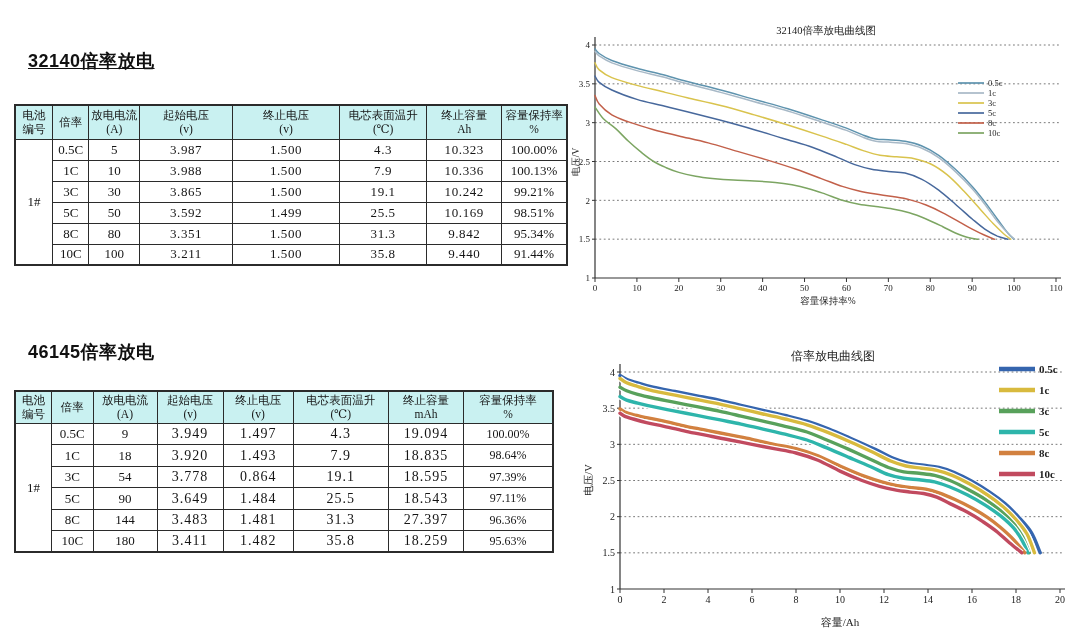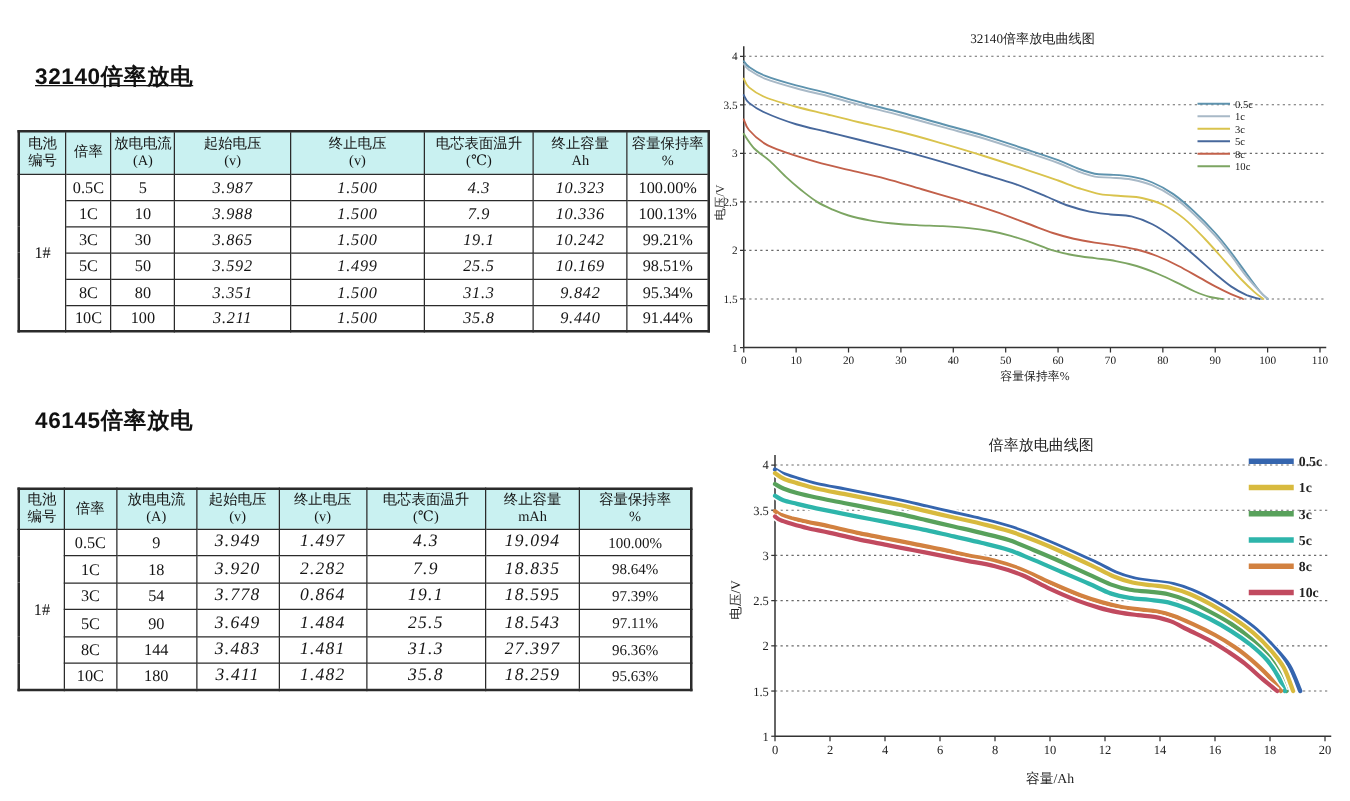--- a/index.html
+++ b/index.html
@@ -1,34 +1,34 @@
 <!DOCTYPE html>
 <html><head>
 <meta charset="utf-8">
 <style>
   html,body{margin:0;padding:0;background:#fff;}
   #app{position:relative;width:1080px;height:641px;background:#ffffff;overflow:hidden;
        font-family:"Liberation Sans",sans-serif;}
   .sec-title{position:absolute;margin:0;font-size:18px;font-weight:bold;color:#111;
        letter-spacing:0.5px;font-family:"Liberation Sans",sans-serif;}
   #title1{left:28px;top:49px;text-decoration:underline;}
-  #title2{left:28px;top:324px;}
+  #title2{left:28px;top:340px;}
   table.spec{position:absolute;border-collapse:collapse;table-layout:fixed;
        background:#fff;border:2px solid #2b2b2b;
        font-family:"Liberation Serif","DejaVu Serif",serif;color:#151515;margin-top:16px;}
   table.spec th{background:#c9f1f1;font-weight:normal;font-size:11.5px;line-height:1.25;
        white-space:pre-line;border:1px solid #2b2b2b;padding:1px 0;text-align:center;}
   table.spec td{border:1px solid #2b2b2b;text-align:center;padding:0;font-size:13px;}
   #table1{left:14px;top:88px;width:554px;}
   #table2{left:14px;top:374px;width:540px;}
   #table1 thead tr{height:34px;}  #table1 tbody tr{height:21px;}
   #table2 thead tr{height:32px;}  #table2 tbody tr{height:21.5px;}
   td.bat{font-size:12px;}
   td.c0,td.c1{font-size:12px;}
-  td.c2,td.c3,td.c4,td.c5{font-size:13.5px;letter-spacing:0.6px;font-style:italic;}
+  td.c2,td.c3,td.c4,td.c5{font-size:13.5px;letter-spacing:0.6px;}
   td.c6{font-size:11.5px;}
   #table2 td.c2,#table2 td.c3,#table2 td.c4,#table2 td.c5{font-size:14px;letter-spacing:1px;}
   #table2 td.c6{font-size:12px;}
   svg.chart{position:absolute;}
   #chart1{left:570px;top:12px;width:510px;height:300px;}
   #chart2{left:575px;top:332px;width:505px;height:309px;}
   svg text{font-family:"Liberation Serif","DejaVu Serif",serif;fill:#222;}
 </style>
 </head>
 <body>
@@ -240,21 +240,21 @@
           <td class="c2">3.949</td>
           <td class="c3">1.497</td>
           <td class="c4">4.3</td>
           <td class="c5">19.094</td>
           <td class="c6">100.00%</td>
         </tr>
         <tr>
           <td class="c0">1C</td>
           <td class="c1">18</td>
           <td class="c2">3.920</td>
-          <td class="c3">2.282</td>
+          <td class="c3">1.493</td>
           <td class="c4">7.9</td>
           <td class="c5">18.835</td>
           <td class="c6">98.64%</td>
         </tr>
         <tr>
           <td class="c0">3C</td>
           <td class="c1">54</td>
           <td class="c2">3.778</td>
           <td class="c3">0.864</td>
           <td class="c4">19.1</td>

